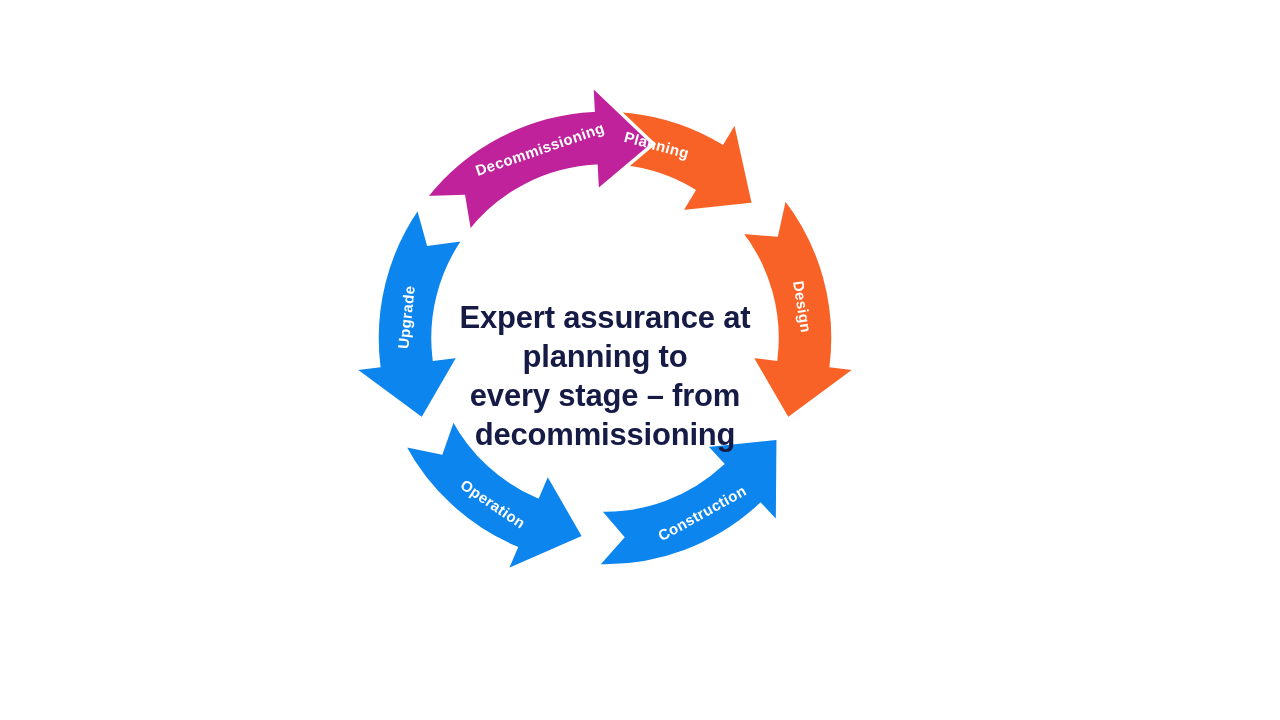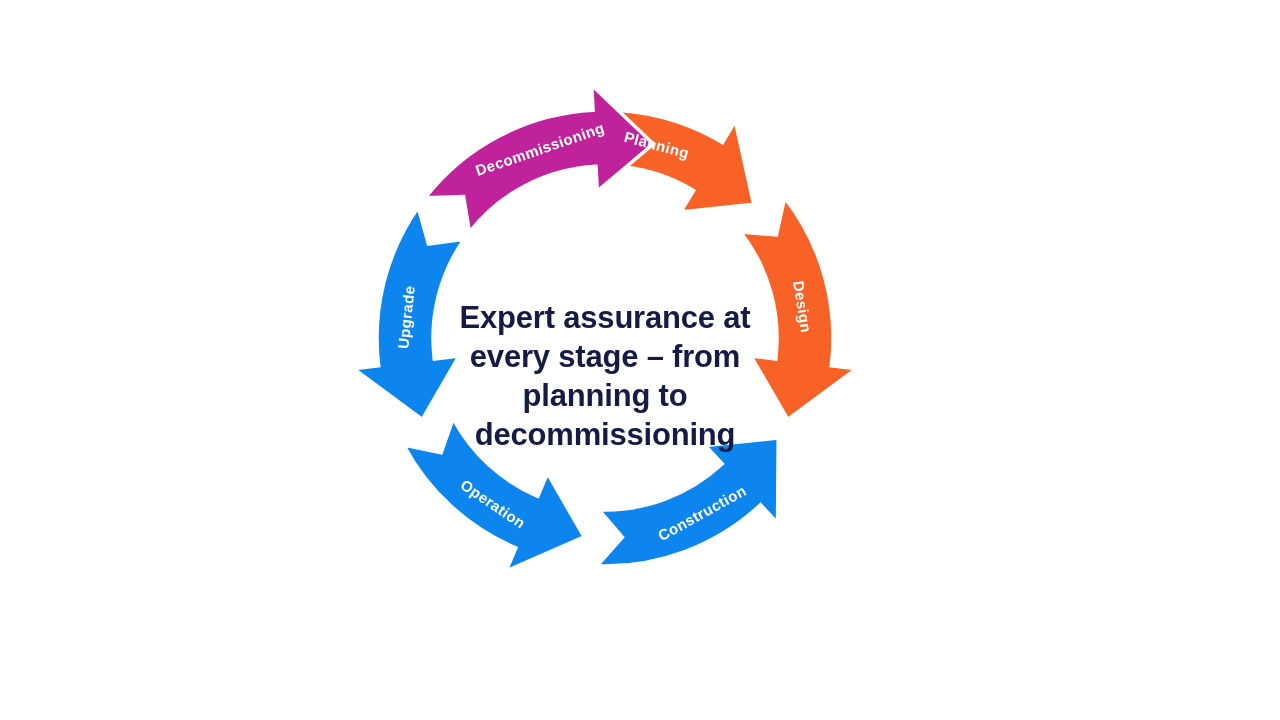--- a/index.html
+++ b/index.html
@@ -69,18 +69,18 @@
         <text class="seg-label" x="802.54" y="306.71" text-anchor="middle" dominant-baseline="central" transform="rotate(81 802.54 306.71)">Design</text>
         <text class="seg-label" x="701.96" y="512.92" text-anchor="middle" dominant-baseline="central" transform="rotate(-29 701.96 512.92)">Construction</text>
         <text class="seg-label" x="493.16" y="503.81" text-anchor="middle" dominant-baseline="central" transform="rotate(34 493.16 503.81)">Operation</text>
         <text class="seg-label" x="406.1" y="317.09" text-anchor="middle" dominant-baseline="central" transform="rotate(276 406.1 317.09)">Upgrade</text>
         <text class="seg-label" x="539.89" y="148.9" text-anchor="middle" dominant-baseline="central" transform="rotate(341 539.89 148.9)">Decommissioning</text>
       </g>
   </svg>
 
   <div class="center-text" id="center-text" style="color: rgb(21, 27, 69);">
       <span class="center-line">Expert assurance at</span>
+      <span class="center-line">planning to</span>
       <span class="center-line">every stage – from</span>
-      <span class="center-line">planning to</span>
       <span class="center-line">decommissioning</span>
     </div>
 
 </div>
 
 </body></html>

